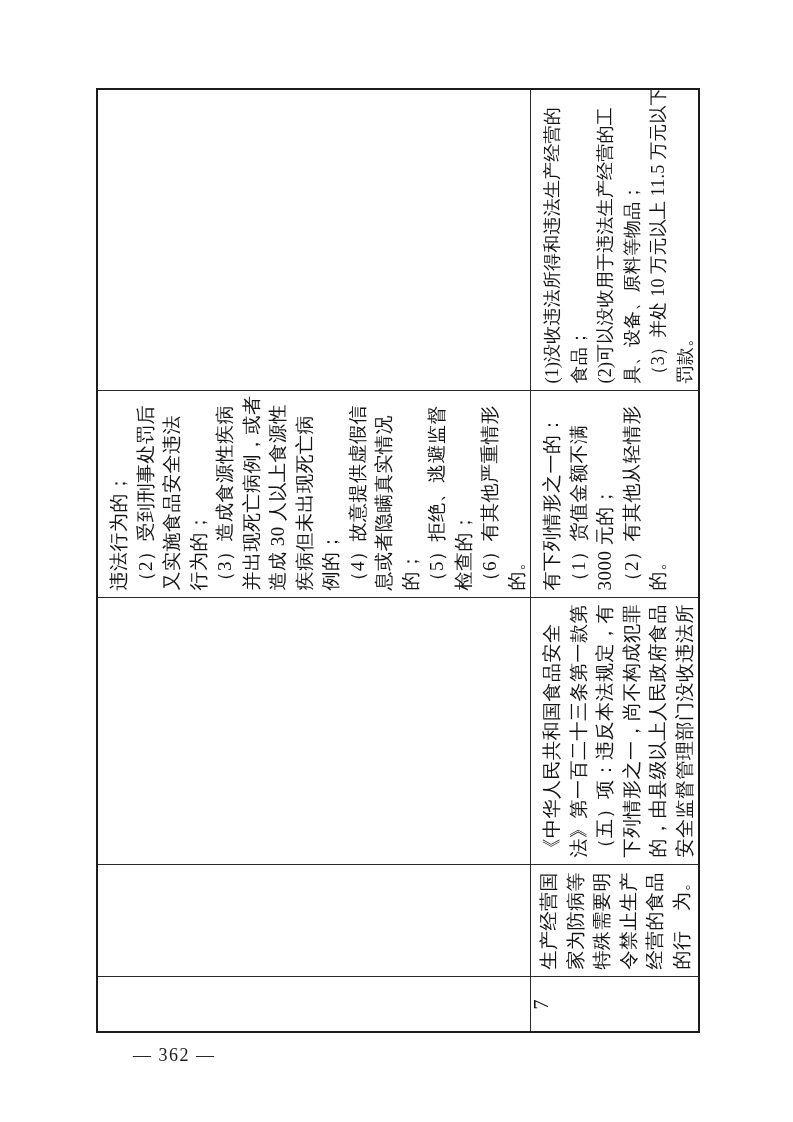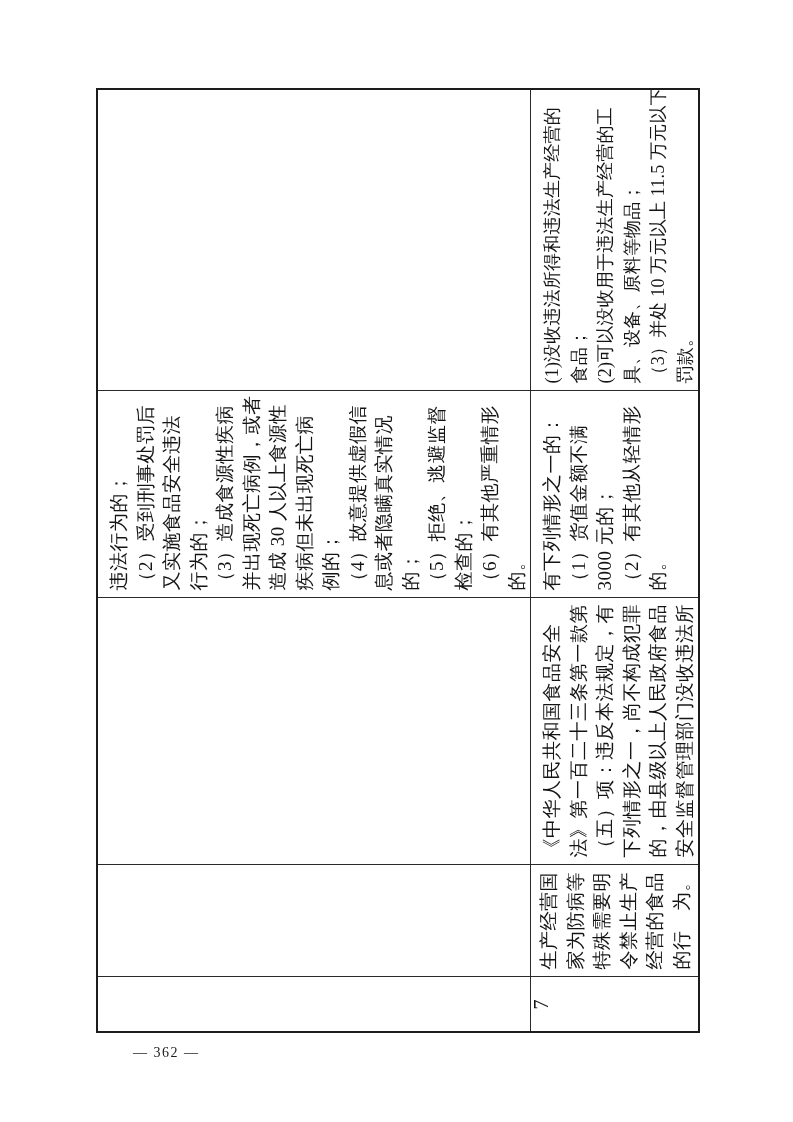--- a/index.html
+++ b/index.html
@@ -60,21 +60,21 @@
     font-size: 18px;
     letter-spacing: 0.2px;
   }
   td.cell-violation .cell-text {
     padding-top: 5px;
   }
   .page-number {
     position: absolute;
     left: 133px;
     top: 1045px;
-    font-size: 14px;
+    font-size: 18px;
     letter-spacing: 1.5px;
     color: #1a1a1a;
   }
 </style>
 </head>
 <body>
 
 <div class="page">
 
   <div class="rotated-table-wrap">

